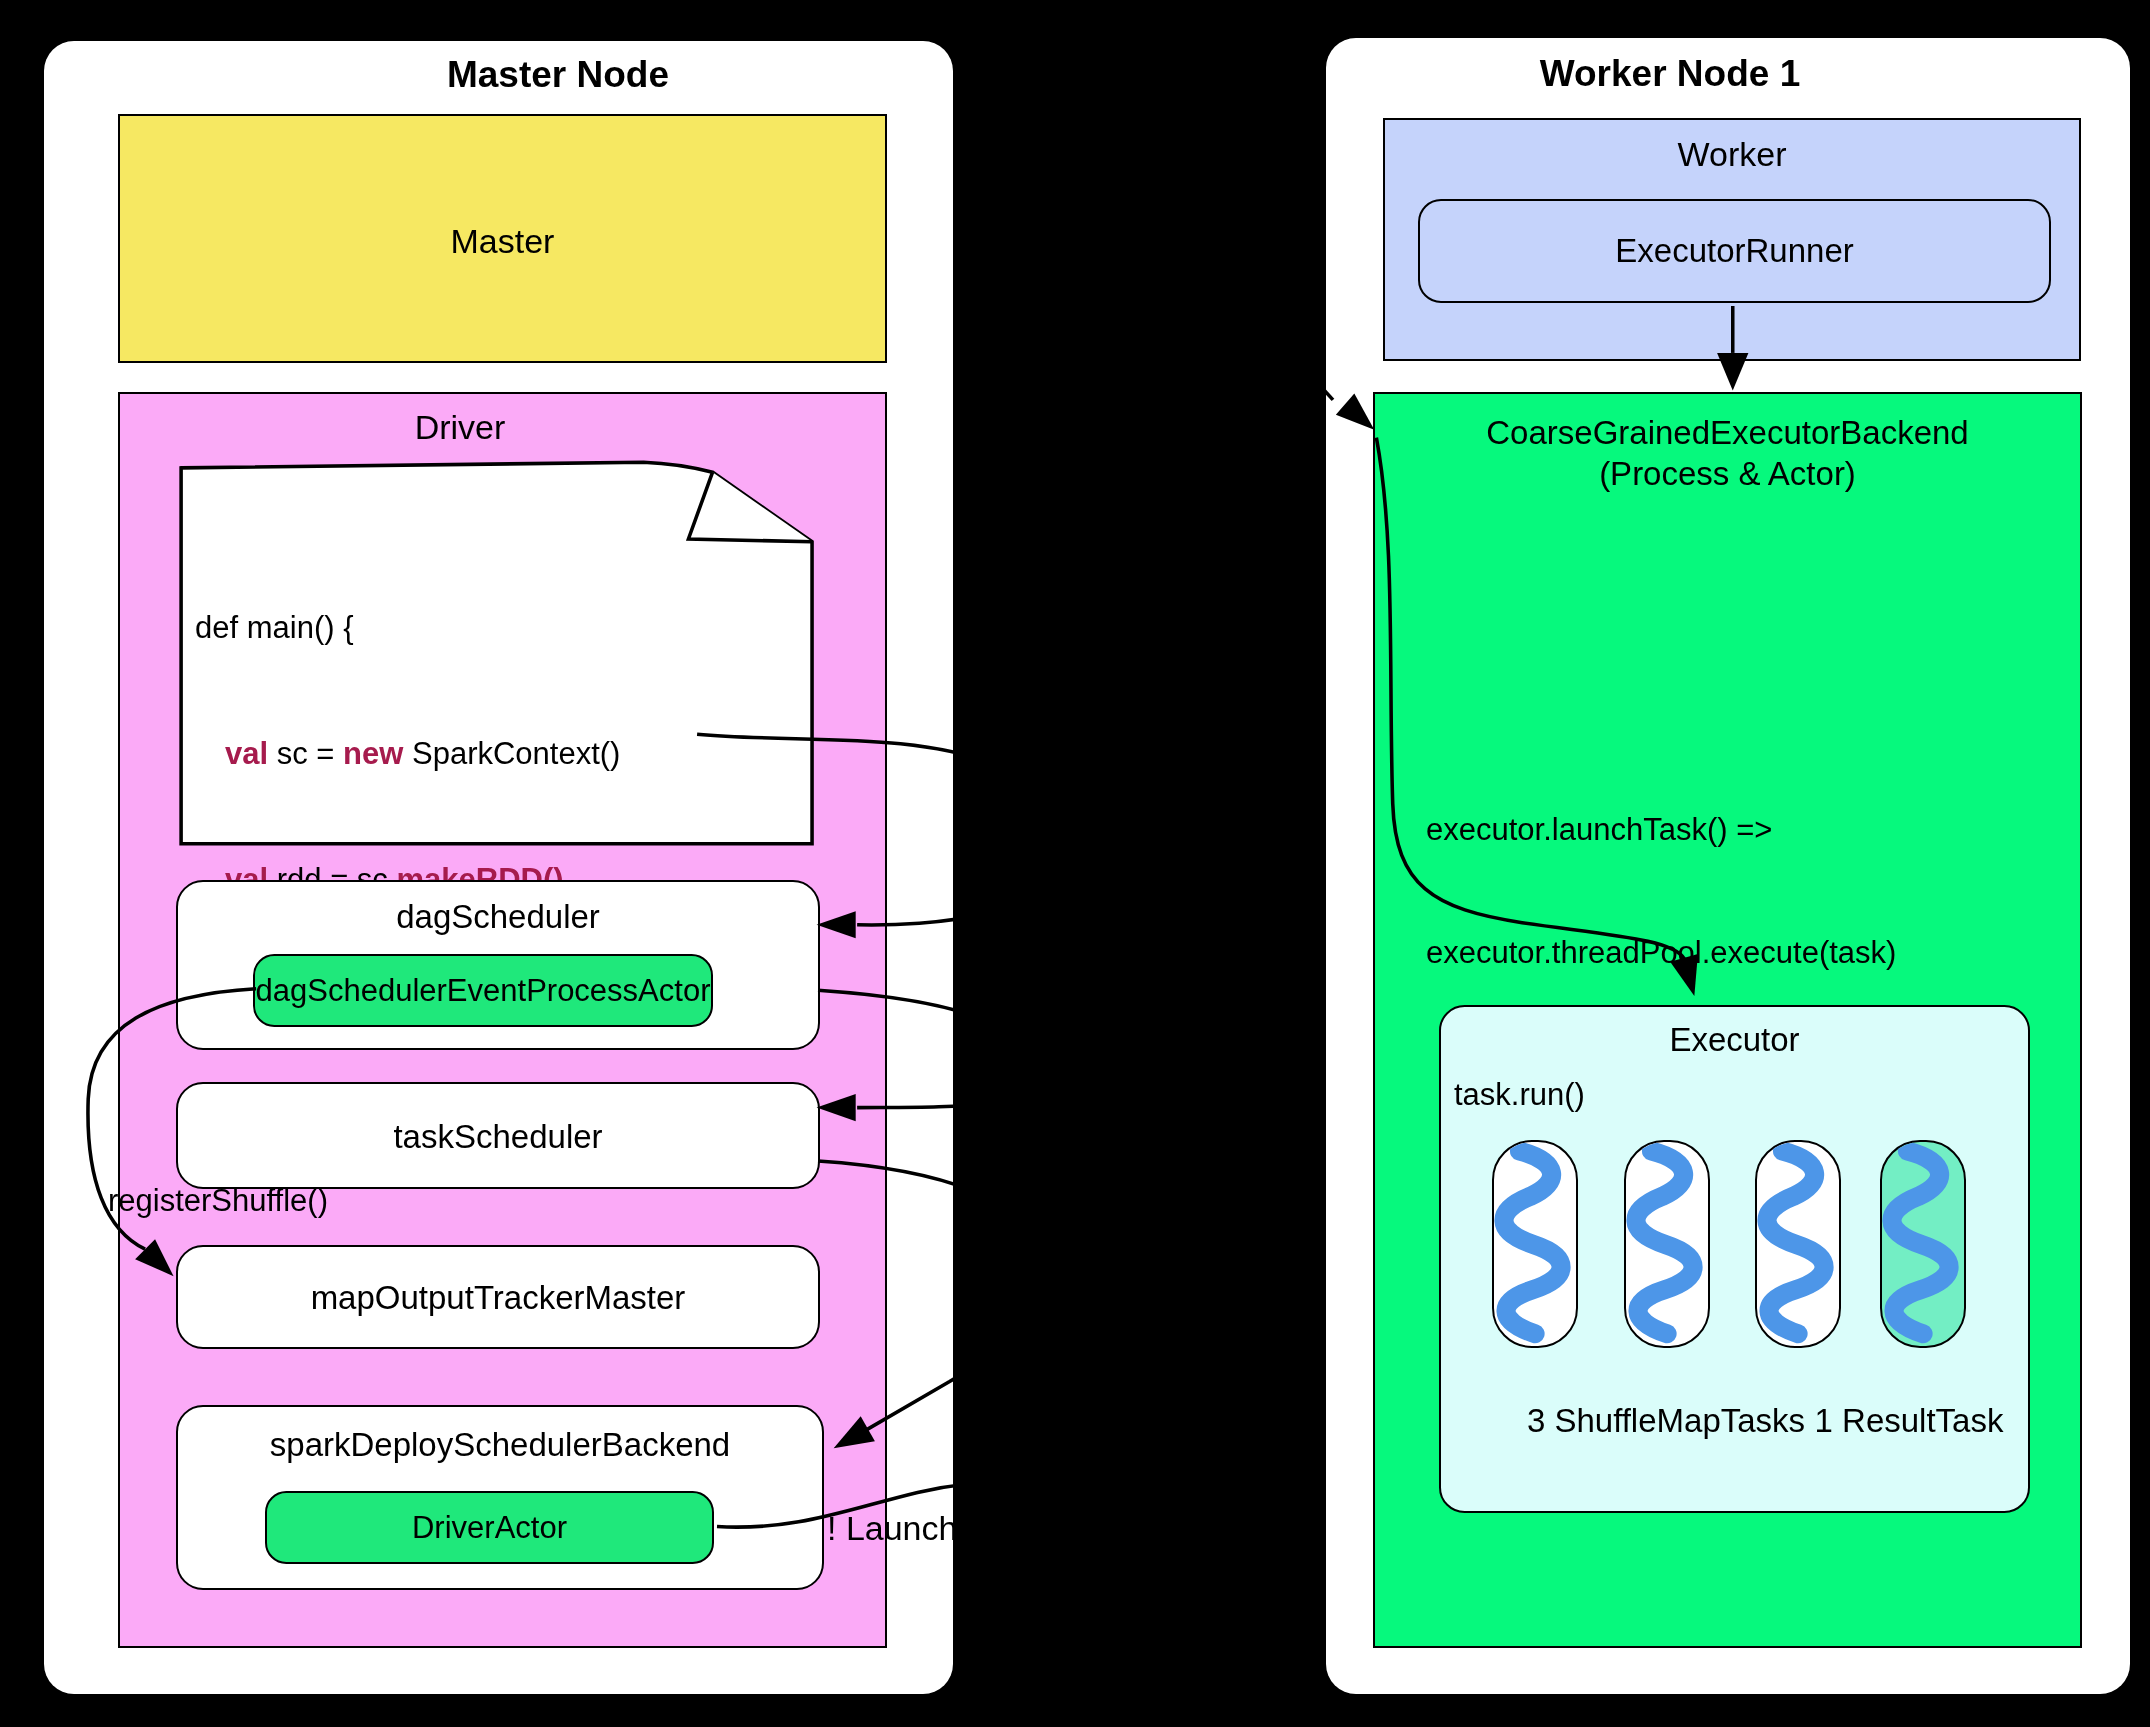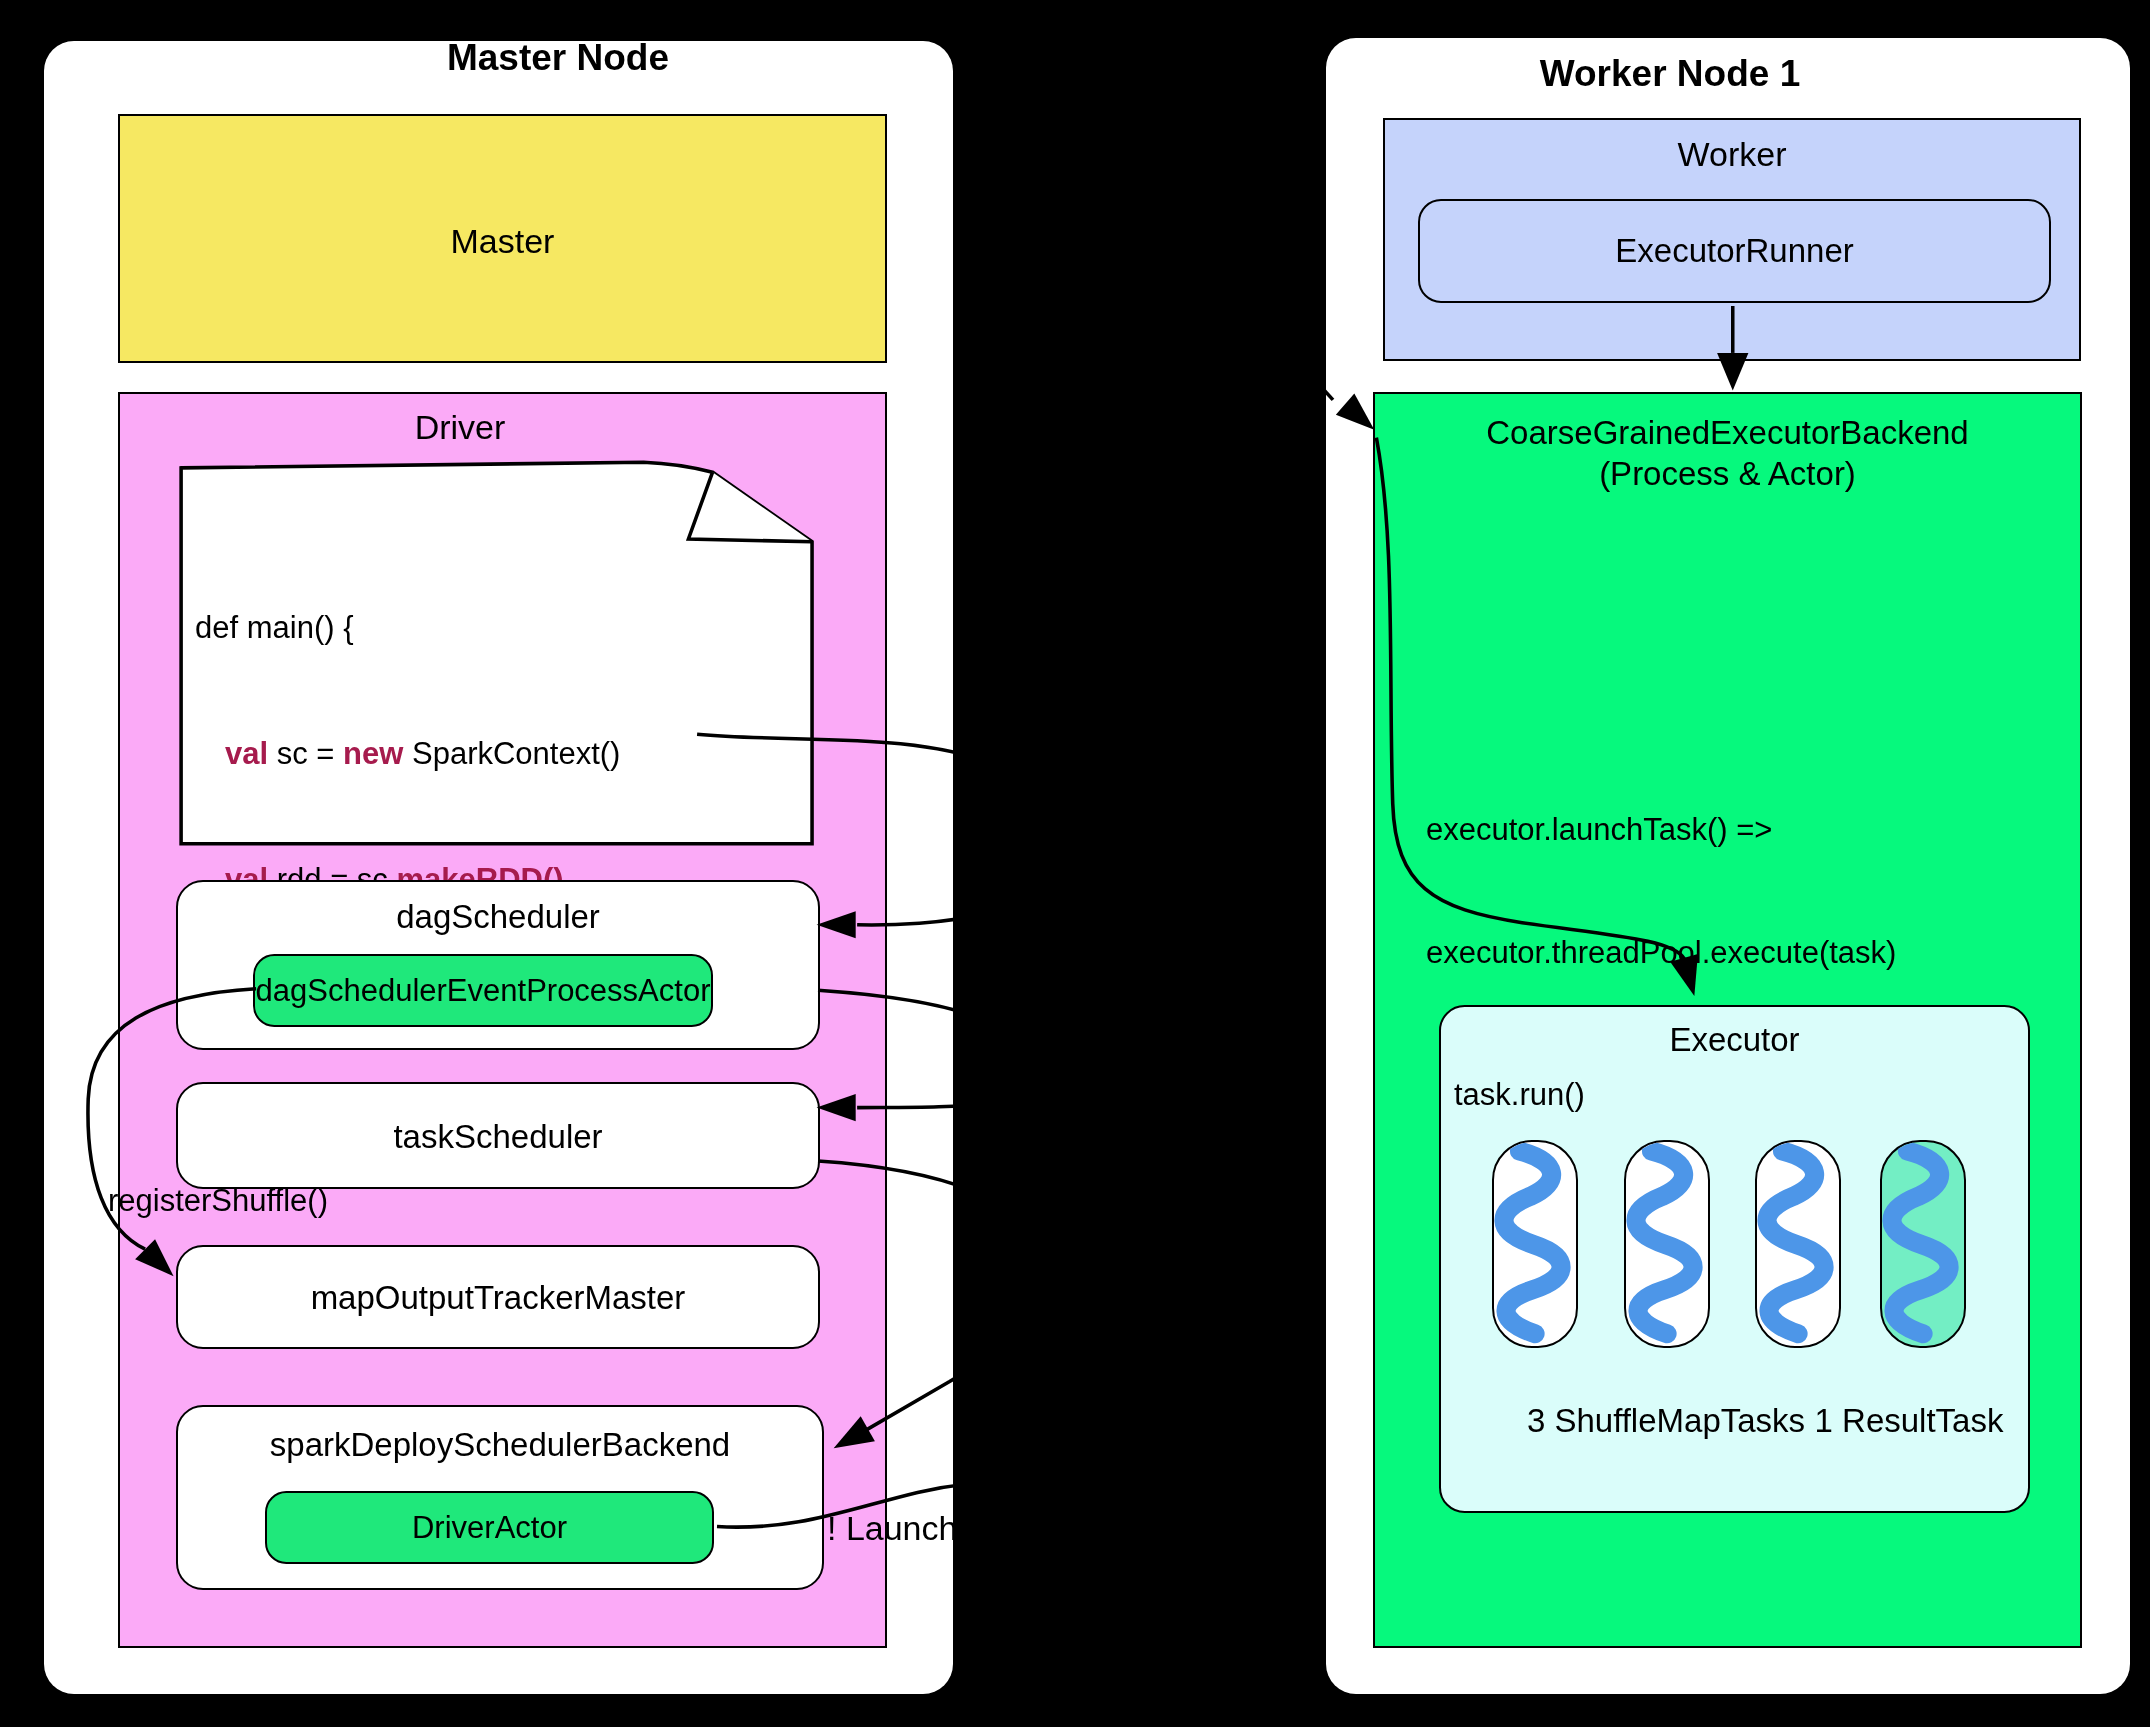--- a/index.html
+++ b/index.html
@@ -24,21 +24,21 @@
   .tasklabel{position:absolute;font-size:33px;white-space:nowrap;transform:translateX(-50%);}
   svg{display:block;}
   .overlay{position:absolute;left:0;top:0;pointer-events:none;}
 </style>
 </head>
 <body>
 
 <div id="canvas">
 
   <div class="node" style="left:44px;top:41px;width:909px;height:1653px;"></div>
-  <div class="ctitle" style="left:44px;top:37px;width:1028px;">Master Node</div>
+  <div class="ctitle" style="left:44px;top:54px;width:1028px;">Master Node</div>
 
   <div class="box" style="left:118px;top:114px;width:769px;height:249px;background:#f6e862;"></div>
   <div class="slabel" style="left:118px;top:222px;width:769px;">Master</div>
 
   <div class="box" style="left:118px;top:392px;width:769px;height:1256px;background:#fbaaf7;"></div>
   <div class="slabel" style="left:118px;top:408px;width:684px;">Driver</div>
 
   <svg class="abs" style="left:171px;top:448px;" width="654" height="405" viewBox="0 0 920 570">
     <path d="M 14 28 L 665 20 Q 715 22 762 34 L 902 132 L 902 557 L 14 557 Z" fill="#ffffff" stroke="#000000" stroke-width="5"></path>
     <path d="M 762 34 L 728 128 L 902 132" fill="#ffffff" stroke="#000000" stroke-width="5"></path>

